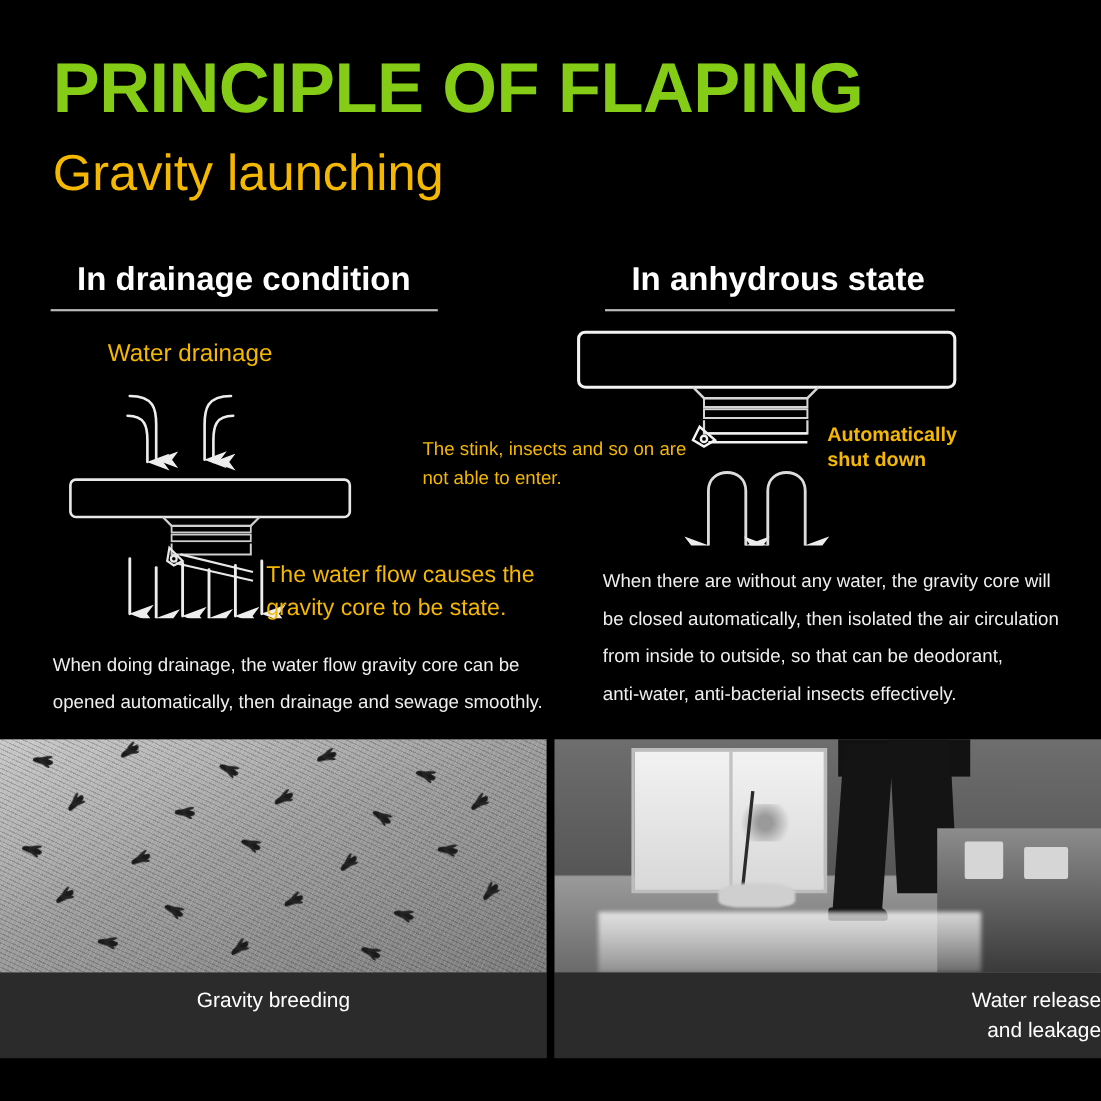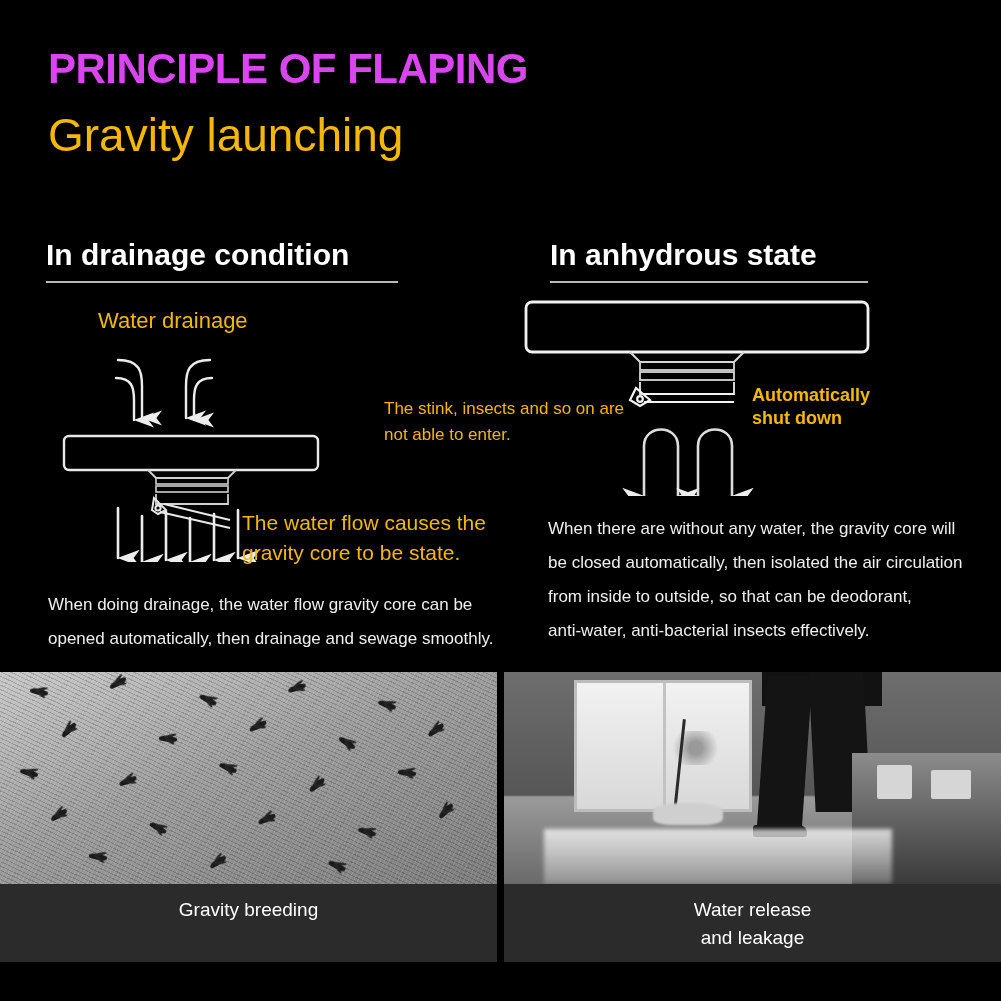--- a/index.html
+++ b/index.html
@@ -8,33 +8,33 @@
     width:1001px; height:1001px;
     font-family:"Liberation Sans", sans-serif;
     color:#fff;
     overflow:hidden;
     position:relative;
   }
 
   
   .title-block { position:absolute; left:48px; top:48px; width:940px; }
   .main-title {
-    font-size:42px; font-weight:bold; letter-spacing:-0.5px;
-    color:#d946ef; line-height:1.0; white-space:nowrap;
+    font-size:64px; font-weight:bold; letter-spacing:-0.5px;
+    color:#84cc16; line-height:1.0; white-space:nowrap;
   }
   .sub-title {
     font-size:46px; font-weight:normal; color:#f5b800;
     line-height:1.0; margin-top:22px;
   }
 
   
   .sec-head { position:absolute; }
   .sec-head .sec-title {
     font-size:30px; font-weight:bold; color:#ffffff;
-    white-space:nowrap; line-height:1.1;
+    white-space:nowrap; line-height:1.1;margin-left:24px;
   }
   .sec-head .sec-rule {
     height:2px; background:#b9b9b9; margin-top:10px;
   }
   #sec-left  { left:46px;  top:238px; width:352px; }
   #sec-right { left:550px; top:238px; width:318px; }
 
   
   .yellow-label { position:absolute; color:#f5b800; white-space:pre-line; }
   .white-para   { position:absolute; color:#efefef; white-space:pre-line; }
@@ -61,21 +61,21 @@
     flex:1 1 0; position:relative; overflow:hidden;
     display:flex; flex-direction:column; background:#2b2b2b;
   }
   .photo-img { height:212px; width:100%; position:relative; overflow:hidden; filter:grayscale(1); }
   .photo-cap {
     flex:1; background:#2b2b2b; color:#fff;
     font-size:19px; line-height:1.45; padding:12px 0 0 0;
     text-align:center; white-space:pre-line;
   }
   #cap-1 { text-align:center; }
-  #cap-2 { text-align:center; }
+  #cap-2 { text-align:right; }
   #cap-3 { text-align:left; padding-left:42px; }
 
   
   .ph-mosquito {
     background:
       repeating-linear-gradient(115deg, rgba(255,255,255,.10) 0 1px, rgba(0,0,0,0) 1px 4px),
       repeating-linear-gradient(25deg, rgba(0,0,0,.18) 0 1px, rgba(0,0,0,0) 1px 4px),
       linear-gradient(160deg,#c9c9c9 0%,#9e9e9e 45%,#7d7d7d 100%);
   }
   .mozzy {

